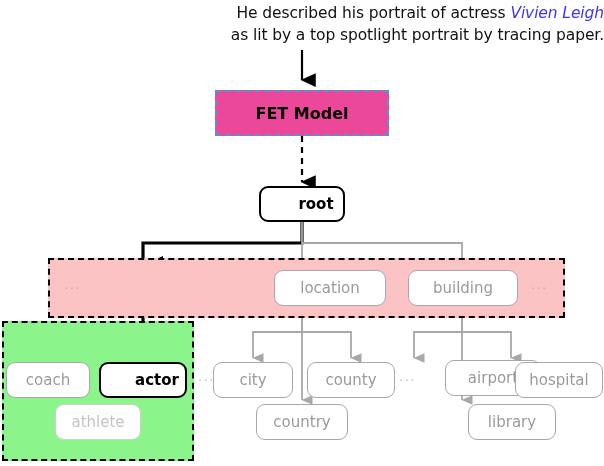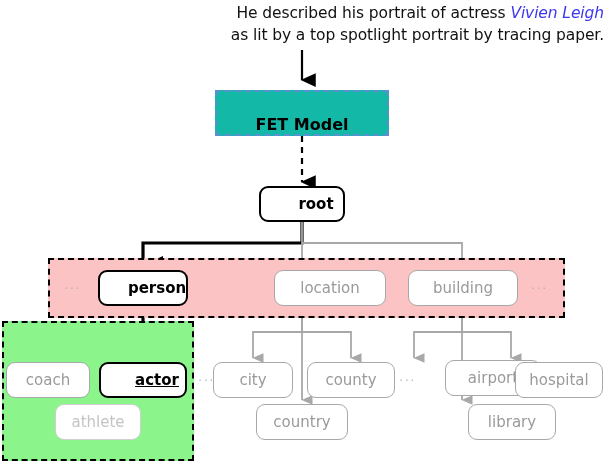--- a/index.html
+++ b/index.html
@@ -78,27 +78,26 @@
     border: 1.6px solid #a8a8a8;
     color: #9a9a9a;
     font-weight: normal;
   }
   .node.dimmer {
     border: 1.6px solid #cfcfcf;
     color: #c4c4c4;
     font-weight: normal;
   }
   .node.model {
-    background: #14b8a6;
+    background: #ec4899;
     border: 2px dashed #5b8fd4;
     color: #000000;
     font-weight: bold;
     border-radius: 0;
     font-size: 16px;
-    align-items: flex-end;
   }
 
   
   .ellipsis {
     position: absolute;
     font-family: "DejaVu Sans", sans-serif;
     font-size: 13px;
     letter-spacing: 1.5px;
     color: #c9b0b0;
     user-select: none;
@@ -183,37 +182,34 @@
   <div class="band band-green" style="left:2px; top:321px; width:192px; height:140px;"></div>
 
   <div class="node model" style="left:215px; top:90px; width:174px; height:46px;">
     <span>FET Model</span>
   </div>
 
   <div class="node hl" style="left:259px; top:186px; width:86px; height:36px;">
     <span>root</span>
   </div>
 
-  <div class="node hl" style="left:98px; top:270px; width:90px; height:36px;">
-    <span>person</span>
-  </div>
   <div class="node dim" style="left:246px; top:270px; width:112px; height:36px;margin-left:28px;">
     <span>location</span>
   </div>
   <div class="node dim" style="left:408px; top:270px; width:110px; height:36px;">
     <span>building</span>
   </div>
 
   <div class="ellipsis" style="left:64px; top:281px;">···</div>
   <div class="ellipsis" style="left:531px; top:281px;">···</div>
 
   <div class="node dim" style="left:6px; top:362px; width:84px; height:36px;">
     <span>coach</span>
   </div>
-  <div class="node hl" style="left:99px; top:362px; width:88px; height:36px;text-decoration:underline;">
+  <div class="node hl" style="left:99px; top:362px; width:88px; height:36px;">
     <span>actor</span>
   </div>
   <div class="node dimmer" style="left:55px; top:404px; width:86px; height:36px;">
     <span>athlete</span>
   </div>
   <div class="ellipsis gray" style="left:198px; top:373px;">···</div>
 
   <div class="node dim" style="left:213px; top:362px; width:80px; height:36px;">
     <span>city</span>
   </div>

